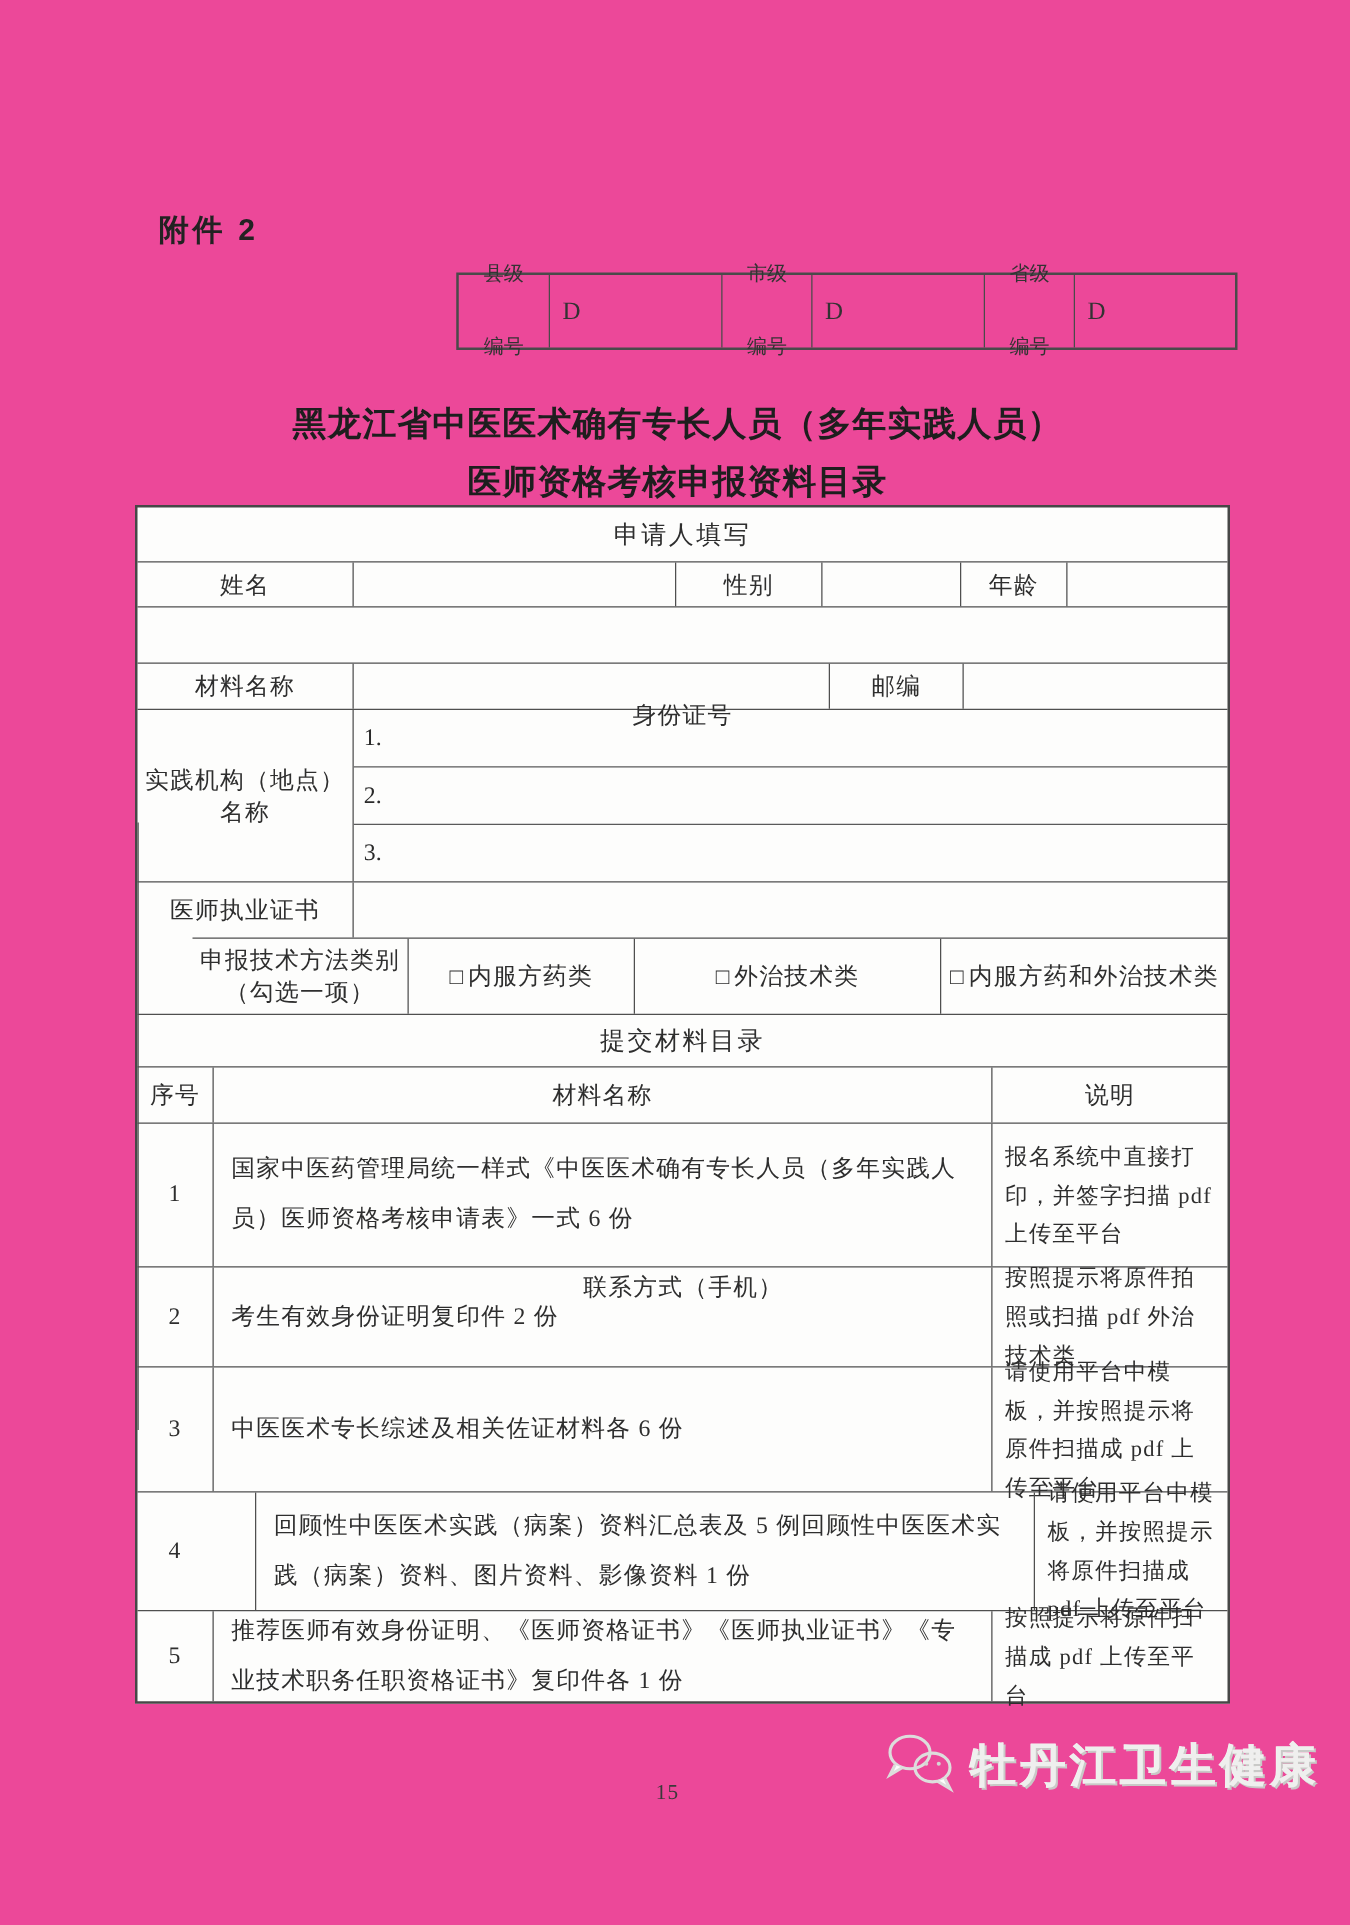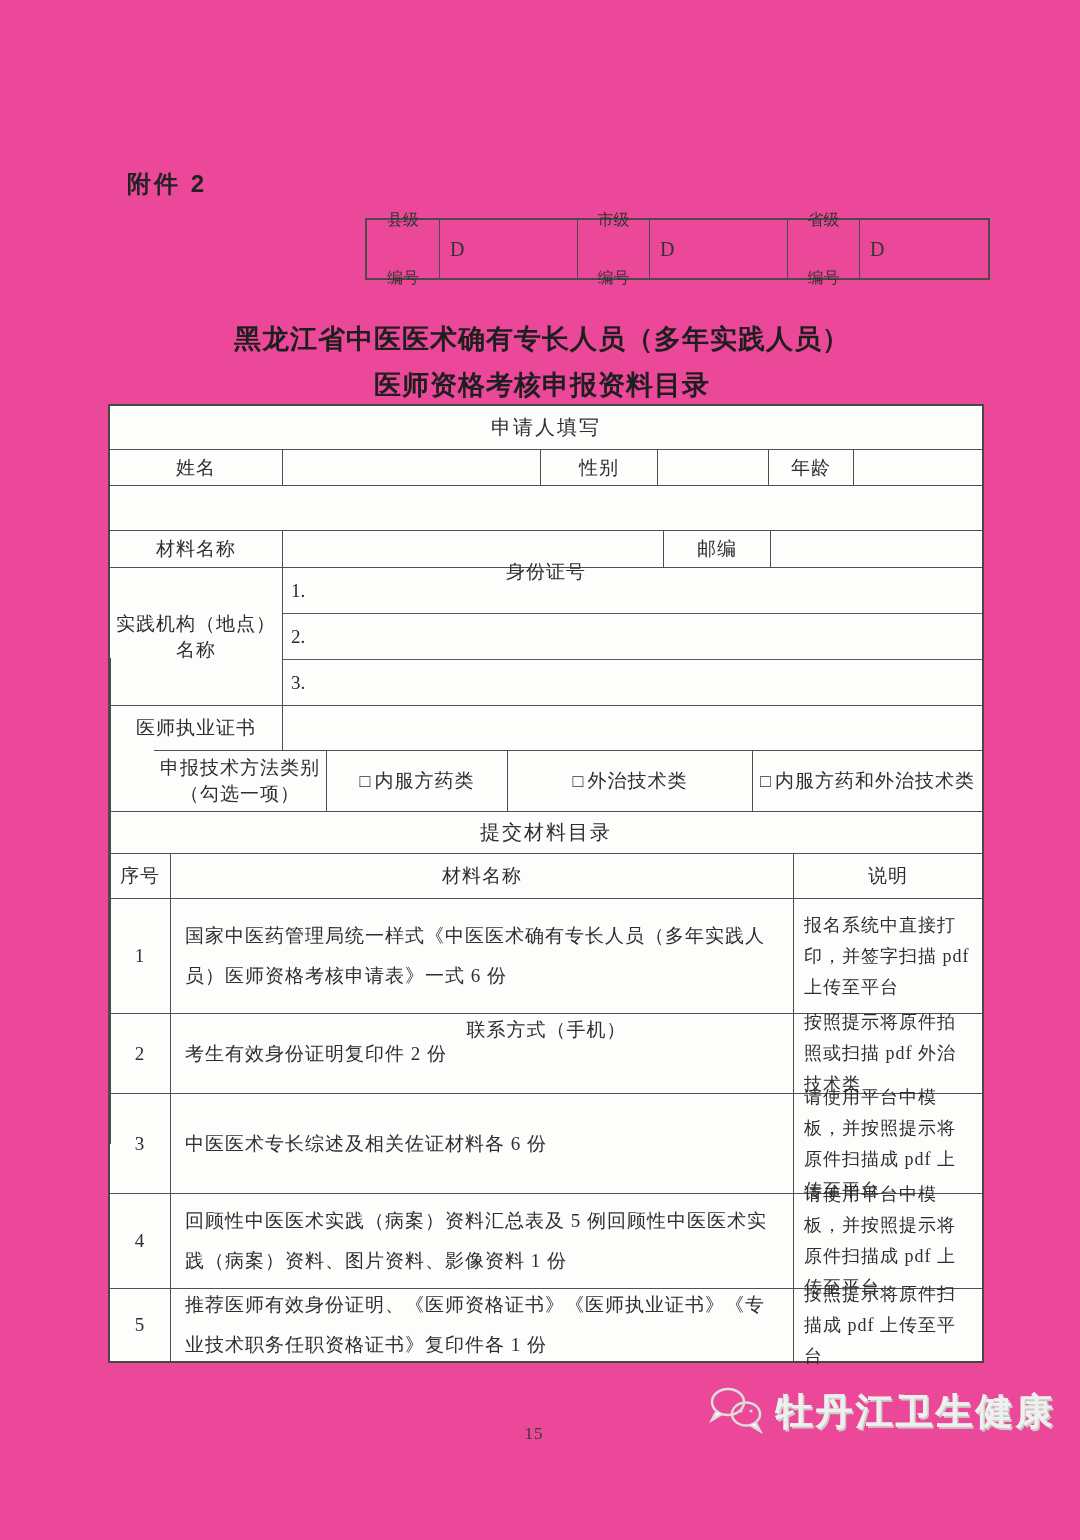--- a/index.html
+++ b/index.html
@@ -184,21 +184,21 @@
     </div>
 
     <div class="t-row" style="height:100px;">
       <div class="t-cell first" style="flex:0 0 60px;">3</div>
       <div class="t-cell left m-name" style="flex:0 0 623px;">中医医术专长综述及相关佐证材料各 6 份</div>
       <div class="t-cell left m-note" style="flex:1;">请使用平台中模板，并按照提示将原件扫描成 pdf 上传至平台</div>
     </div>
 
     <div class="t-row" style="height:95px;">
       <div class="t-cell first" style="flex:0 0 60px;">4</div>
-      <div class="t-cell left m-name" style="flex:0 0 623px;">回顾性中医医术实践（病案）资料汇总表及 5 例回顾性中医医术实践（病案）资料、图片资料、影像资料 1 份</div>
+      <div class="t-cell left m-name" style="flex:0 0 623px;margin-left:34px;">回顾性中医医术实践（病案）资料汇总表及 5 例回顾性中医医术实践（病案）资料、图片资料、影像资料 1 份</div>
       <div class="t-cell left m-note" style="flex:1;">请使用平台中模板，并按照提示将原件扫描成 pdf 上传至平台</div>
     </div>
 
     <div class="t-row" style="height:73px;">
       <div class="t-cell first" style="flex:0 0 60px;">5</div>
       <div class="t-cell left m-name" style="flex:0 0 623px;">推荐医师有效身份证明、《医师资格证书》《医师执业证书》《专业技术职务任职资格证书》复印件各 1 份</div>
       <div class="t-cell left m-note" style="flex:1;">按照提示将原件扫描成 pdf 上传至平台</div>
     </div>
 
   </div>

